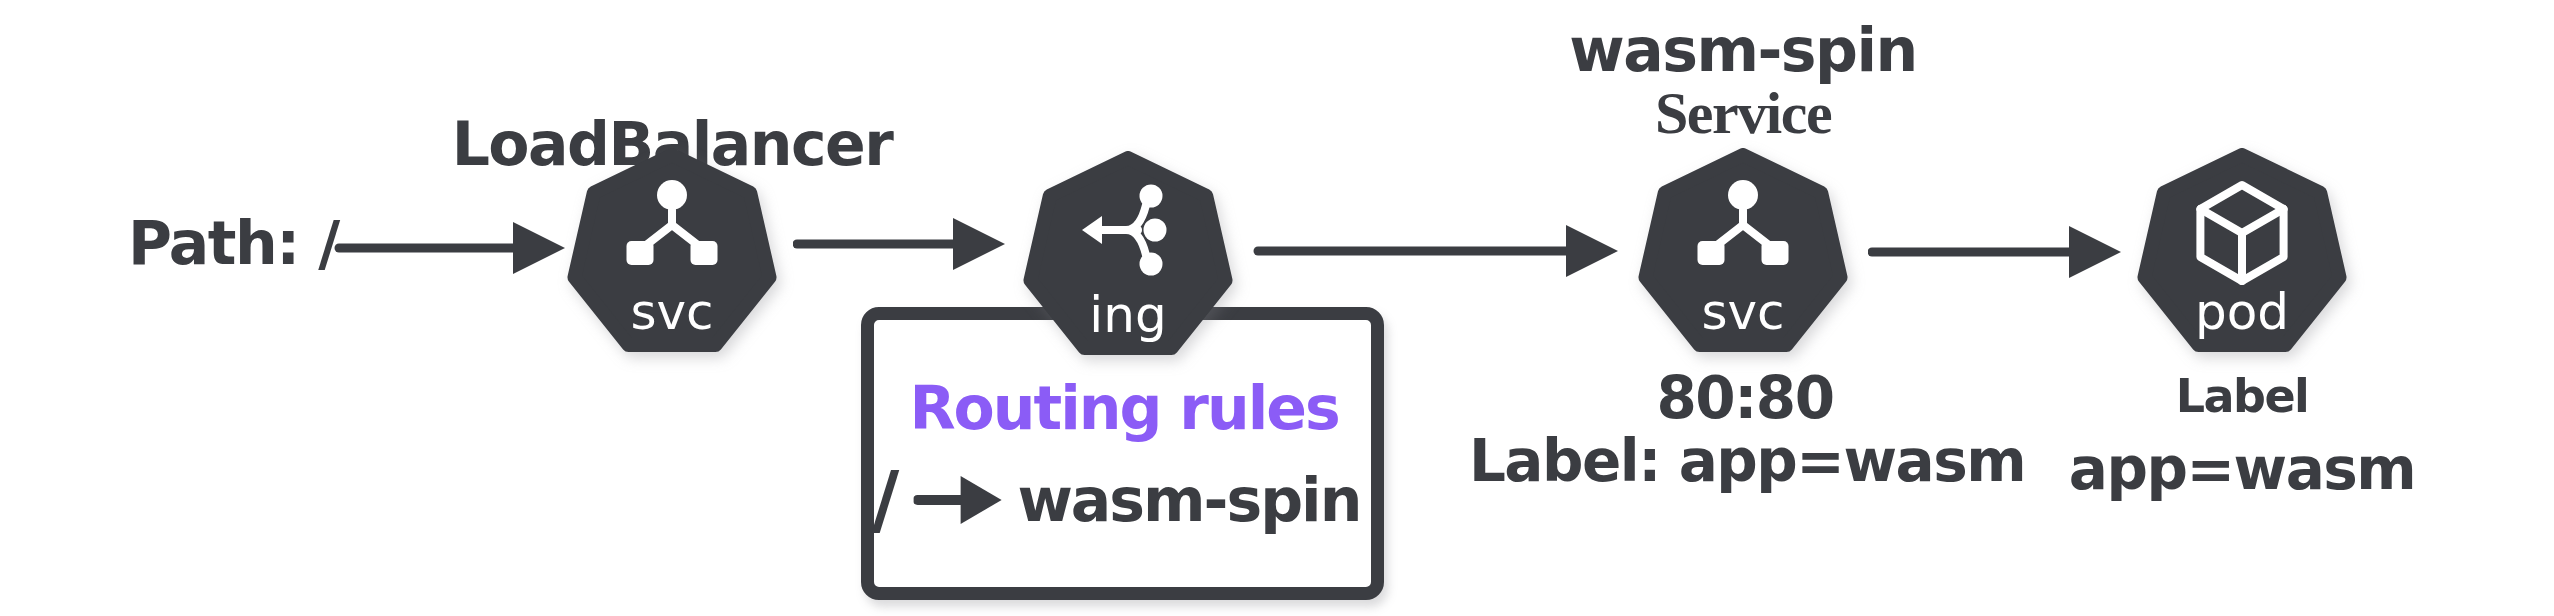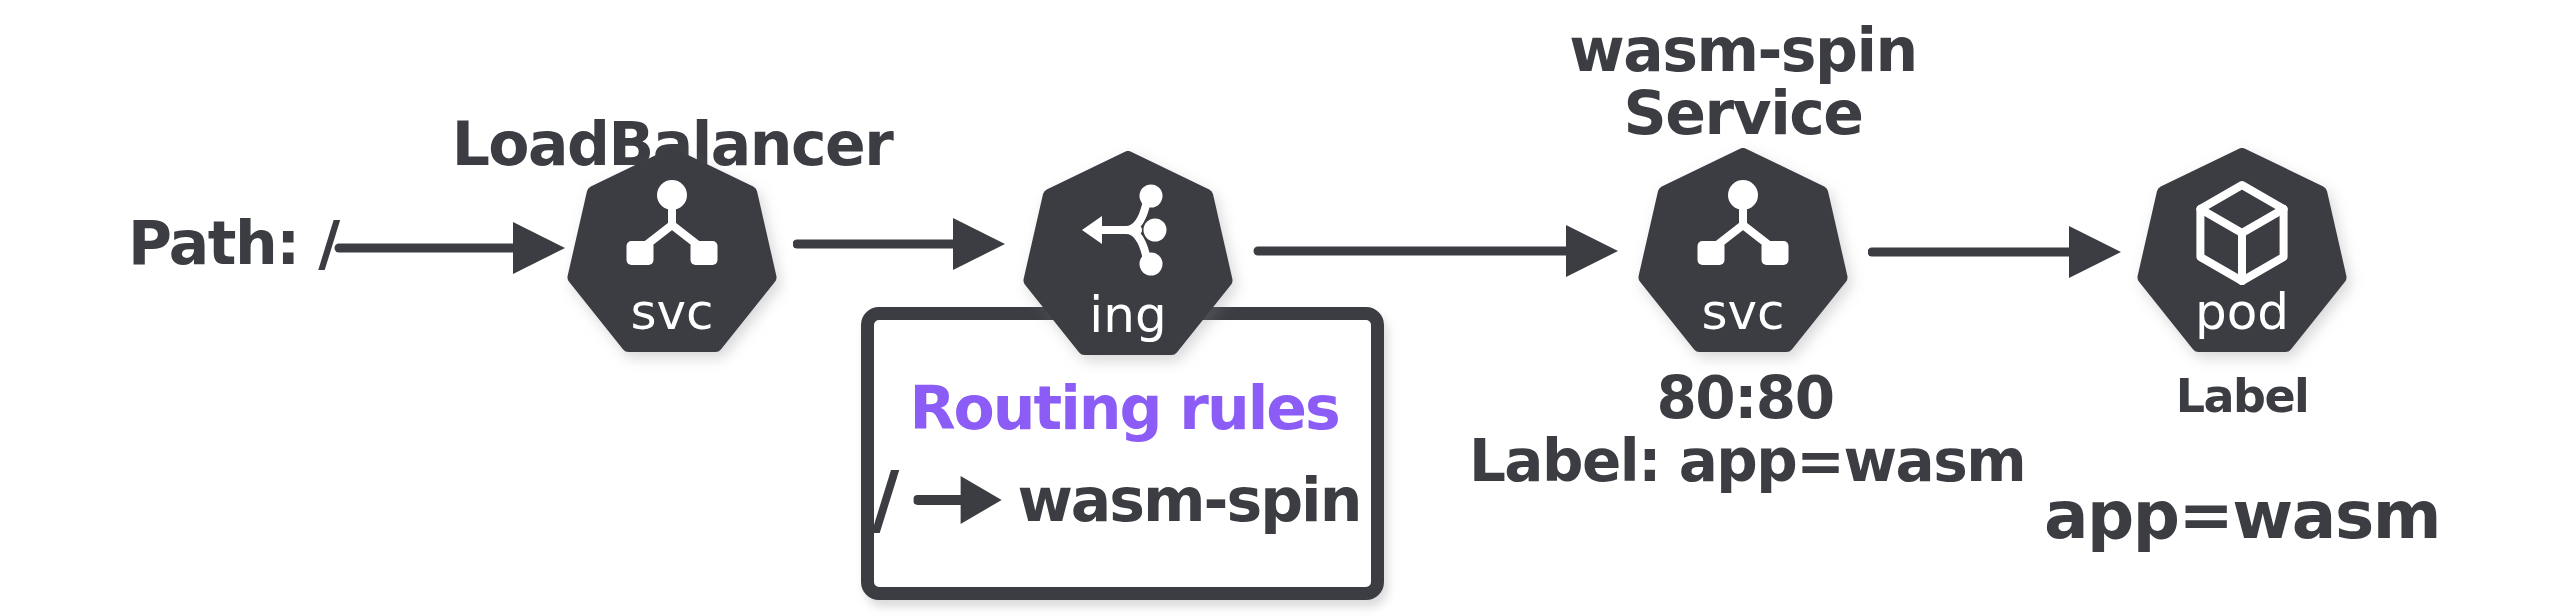--- a/index.html
+++ b/index.html
@@ -108,21 +108,21 @@
     </g>
     <text class="badge-text" x="0" y="74" text-anchor="middle">ing</text>
   </svg>
 
   <svg class="arrow-svg" style="left:1252px;top:219px;" width="368" height="64" viewBox="0 0 368 64">
     <line x1="6" y1="32" x2="316" y2="32" stroke="#3b3d42" stroke-width="9" stroke-linecap="round"></line>
     <polygon points="314,6 314,58 366,32" fill="#3b3d42"></polygon>
   </svg>
 
   <div class="label centered" style="left:1743px;top:18px;">wasm-spin</div>
-  <div class="label centered" style="left:1743px;top:81px;">Service</div>
+  <div class="label centered" style="left:1743px;top:81px;font-family:Liberation Serif, serif;">Service</div>
 
   <svg class="hept" style="left:1636px;top:145px;" width="214" height="220" viewBox="-107 -110 214 220">
     <polygon points="0,-100 78.2,-62.3 97.5,22.3 43.4,90.1 -43.4,90.1 -97.5,22.3 -78.2,-62.3" fill="#3b3d42" stroke="#3b3d42" stroke-width="14" stroke-linejoin="round"></polygon>
     <g stroke="#ffffff" stroke-width="8" stroke-linecap="round" fill="none">
       <circle cx="0" cy="-60" r="15" fill="#ffffff" stroke="none"></circle>
       <line x1="0" y1="-45" x2="0" y2="-30"></line>
       <line x1="0" y1="-30" x2="-27" y2="-9"></line>
       <line x1="0" y1="-30" x2="27" y2="-9"></line>
       <rect x="-45.5" y="-14" width="27" height="24" rx="5" fill="#ffffff" stroke="none"></rect>
       <rect x="18.5" y="-14" width="27" height="24" rx="5" fill="#ffffff" stroke="none"></rect>
@@ -143,15 +143,15 @@
     <g stroke="#ffffff" stroke-width="8" stroke-linejoin="round" stroke-linecap="round" fill="none">
       <polygon points="0,-70 41.6,-46 41.6,2 0,26 -41.6,2 -41.6,-46"></polygon>
       <line x1="-41.6" y1="-46" x2="0" y2="-22"></line>
       <line x1="41.6" y1="-46" x2="0" y2="-22"></line>
       <line x1="0" y1="-22" x2="0" y2="26"></line>
     </g>
     <text class="badge-text" x="0" y="74" text-anchor="middle">pod</text>
   </svg>
 
   <div class="label centered" style="left:2242px;top:364px;font-size:46px;">Label</div>
-  <div class="label centered" style="left:2242px;top:437px;font-size:66px;margin-top:47px;">app=wasm</div>
+  <div class="label centered" style="left:2242px;top:437px;font-size:58px;">app=wasm</div>
 
 </div>
 
 </body></html>

